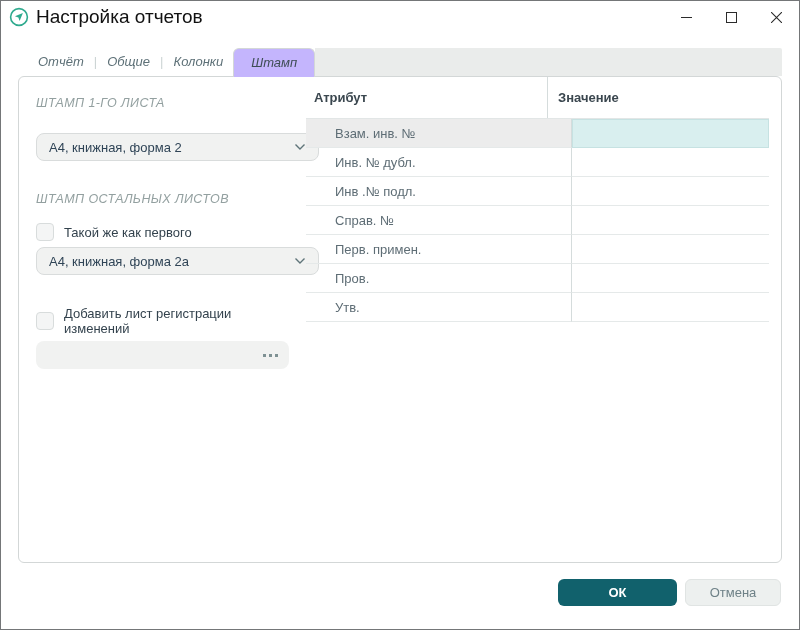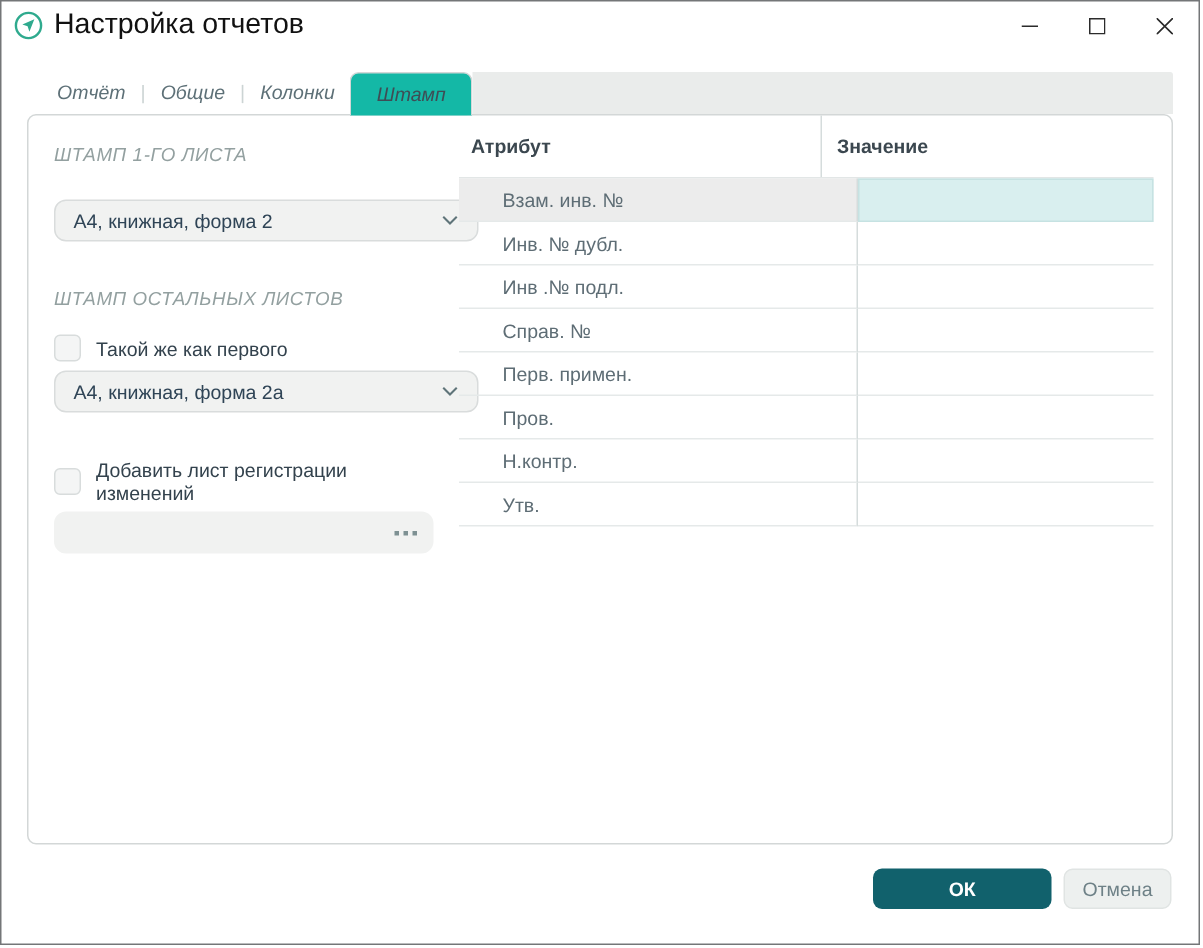--- a/index.html
+++ b/index.html
@@ -15,21 +15,21 @@
   .title-icon { width: 20px; height: 20px; margin-right: 7px; flex: 0 0 auto; }
   .title-text { font-size: 19px; color: #111; }
   .win-controls { position: absolute; top: 0; right: 0; display: flex; }
   .win-btn { width: 45px; height: 32px; display: flex; align-items: center; justify-content: center; cursor: default; }
   
   .dialog-body { padding: 0 17px; }
   .tab-row { display: flex; align-items: flex-start; height: 28px; margin-top: 15px; padding-left: 10px; position: relative; }
   .tab { height: 28px; line-height: 28px; padding: 0 10px; color: #5d7077; cursor: default; font-style: italic; }
   .tab-sep { line-height: 28px; color: #ccd4d4; }
   .tab.active {
-    background: #14b8a6; border: 1px solid #d3d7d7; border-bottom: none;
+    background: #c4b5fd; border: 1px solid #d3d7d7; border-bottom: none;
     border-radius: 6px 6px 0 0; height: 29px; position: relative; z-index: 2;
     padding: 0 17px; color: #3e4d55;
   }
   .tab-filler { flex: 1; height: 28px; background: #eaeceb; border-radius: 0 2px 0 0; }
   .panel {
     border: 1px solid #d3d7d7; border-radius: 6px; height: 487px;
     display: flex; background: #fff; position: relative; z-index: 1;
   }
   
   .left-col { width: 287px; min-width: 287px; padding: 19px 17px 0; }
@@ -61,21 +61,21 @@
   .trow { display: flex; height: 29px; }
   .cell { display: flex; align-items: center; border-bottom: 1px solid #e5e9e9; }
   .cell.attr { width: 266px; border-right: 1px solid #d5dcdc; padding-left: 29px; color: #5e6d75; }
   .cell.val { flex: 1; }
   .trow.selected .cell.attr { background: #ececec; }
   .trow.selected .cell.val { background: #d9efef; border: 1px solid #c6e2e2; }
   
   .footer { position: absolute; right: 18px; bottom: 23px; display: flex; gap: 8px; }
   .btn { height: 27px; border-radius: 6px; display: flex; align-items: center; justify-content: center; cursor: default; }
   .btn.ok { width: 119px; background: #11616c; color: #fff; font-weight: bold; }
-  .btn.cancel { width: 72px; background: #edf0ef; border: 1px solid #e0e4e3; color: #6e8187; }
+  .btn.cancel { width: 96px; background: #edf0ef; border: 1px solid #e0e4e3; color: #6e8187; }
 </style>
 </head>
 <body>
 
 <div class="window">
 
   <div class="titlebar">
     <svg class="title-icon" viewBox="0 0 20 20">
       <circle cx="10" cy="10" r="8.4" fill="#fff" stroke="#2faa8e" stroke-width="1.6"></circle>
       <path d="M13.9 5.9 L5.9 9.3 L9.4 10.5 L10.6 14.1 Z" fill="#2faa8e"></path>
@@ -171,24 +171,20 @@
             </div>
             <div class="trow">
               <div class="cell attr">Перв. примен.</div>
               <div class="cell val"></div>
             </div>
             <div class="trow">
               <div class="cell attr">Пров.</div>
               <div class="cell val"></div>
             </div>
             <div class="trow">
-              <div class="cell attr">Н.контр.</div>
-              <div class="cell val"></div>
-            </div>
-            <div class="trow">
               <div class="cell attr">Утв.</div>
               <div class="cell val"></div>
             </div>
           </div>
       </div>
 
     </div>
   </div>
 
   <div class="footer">

